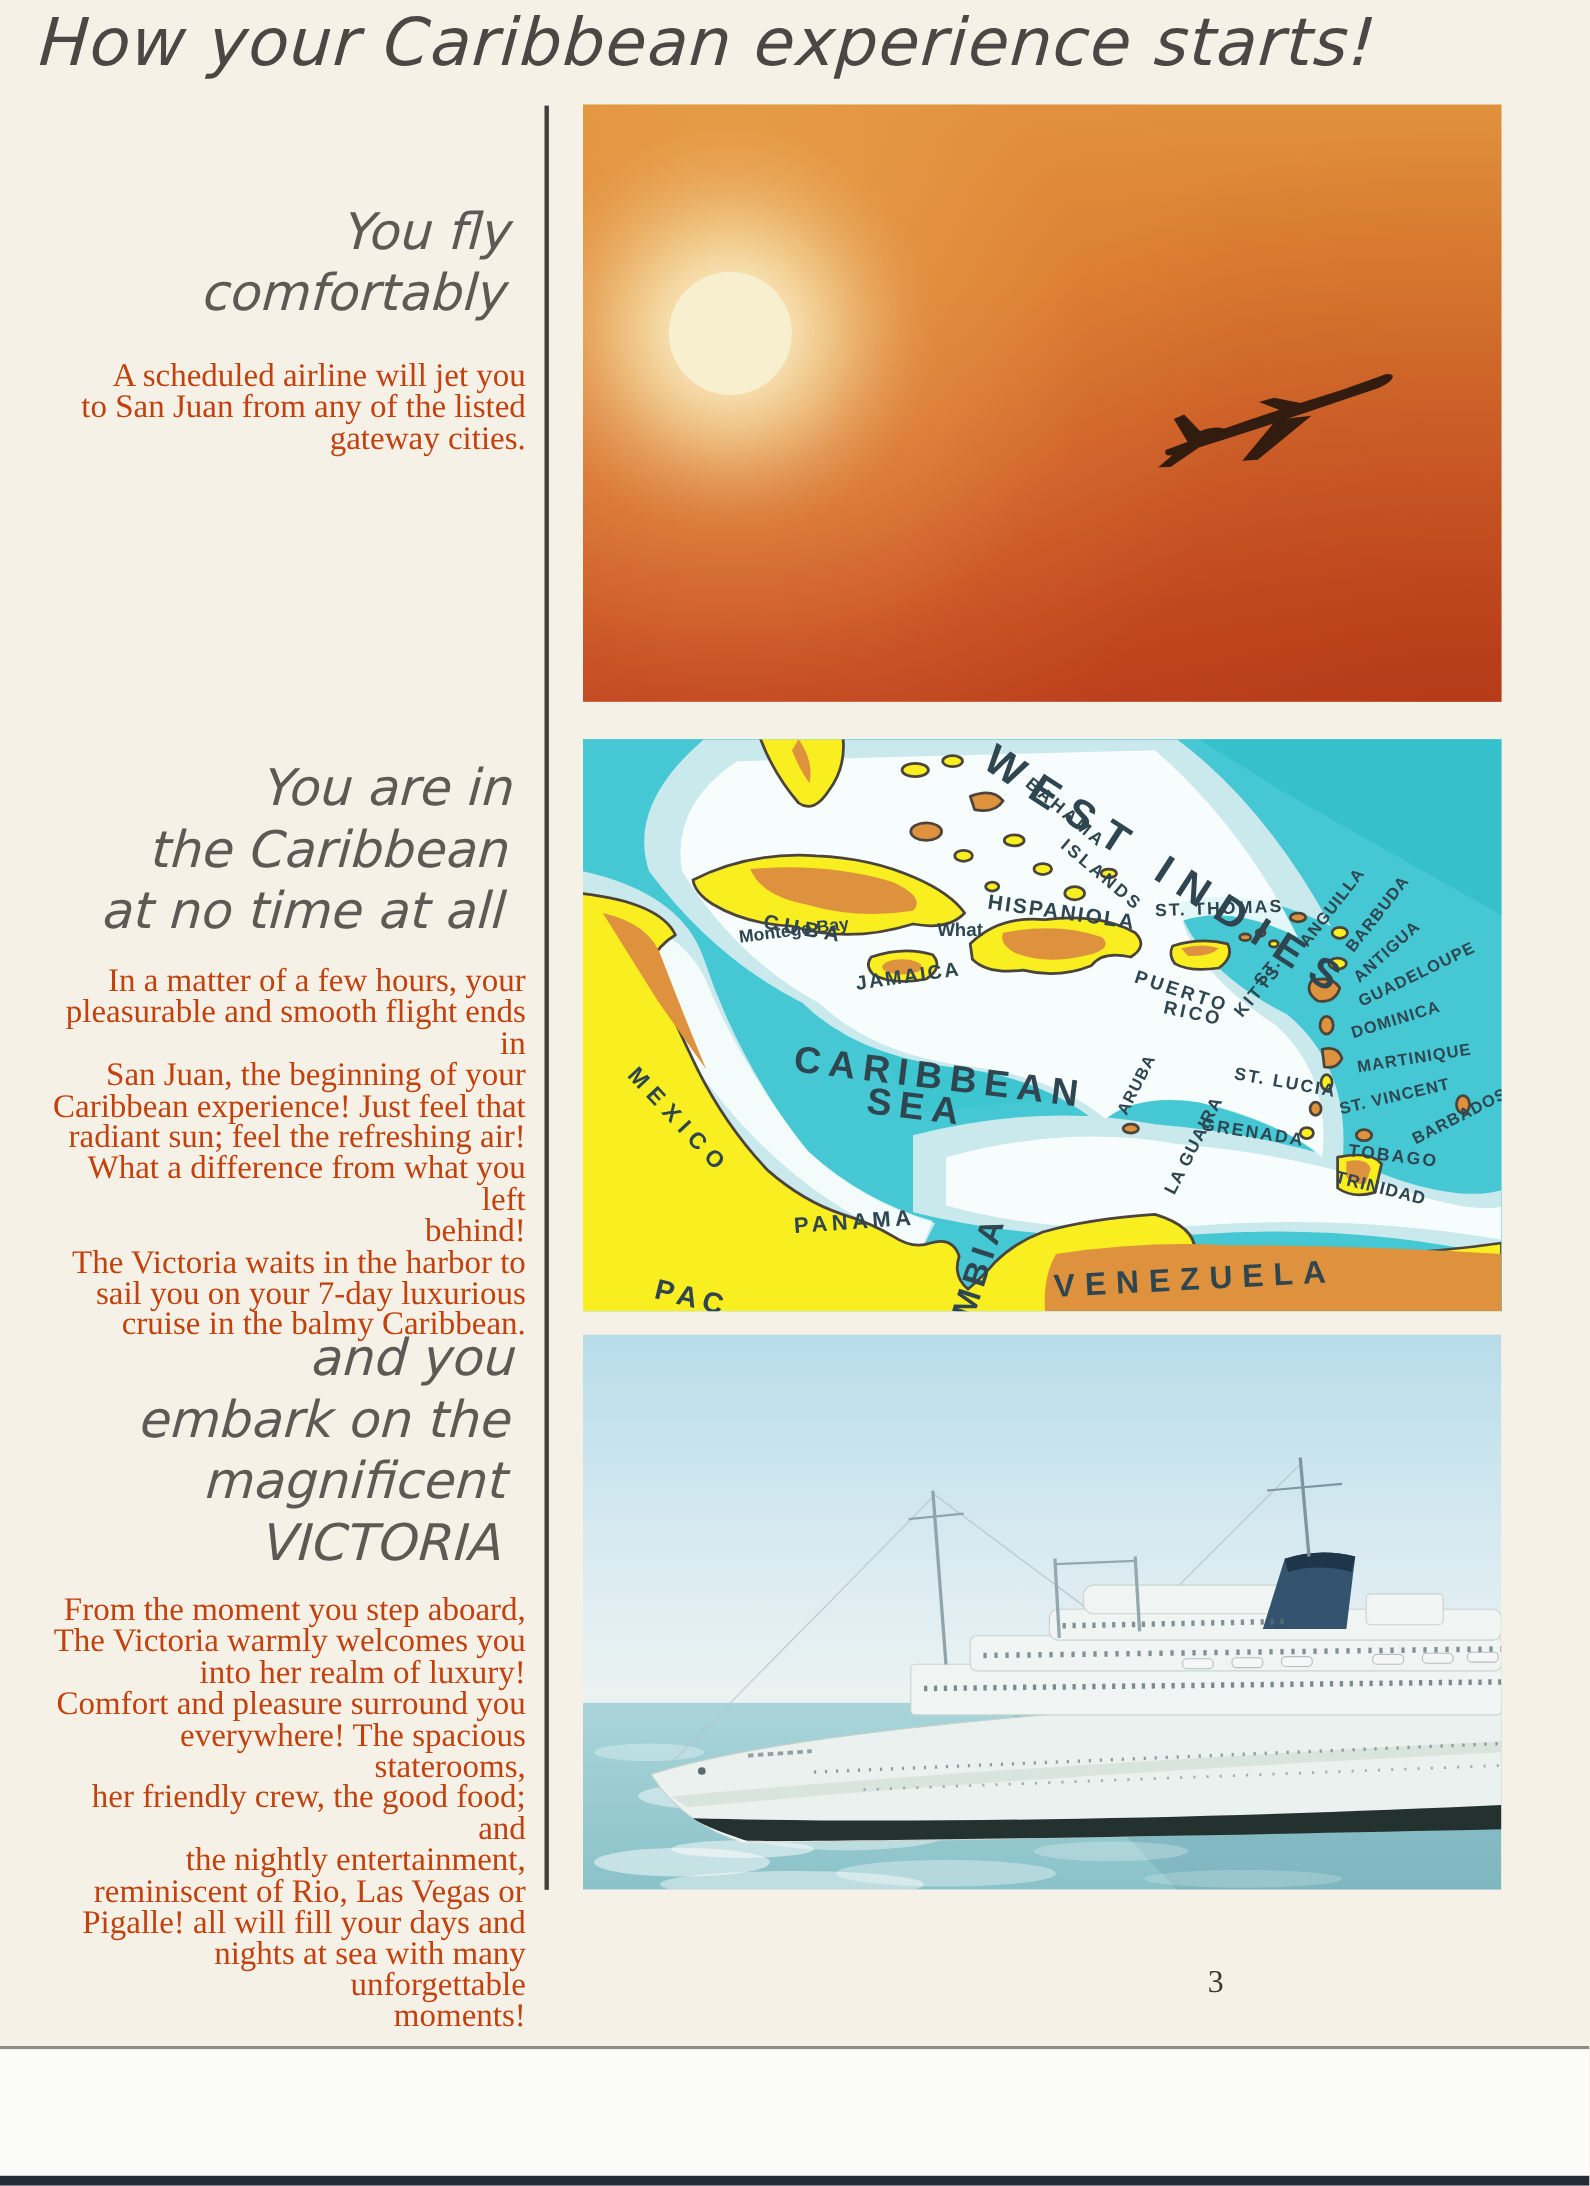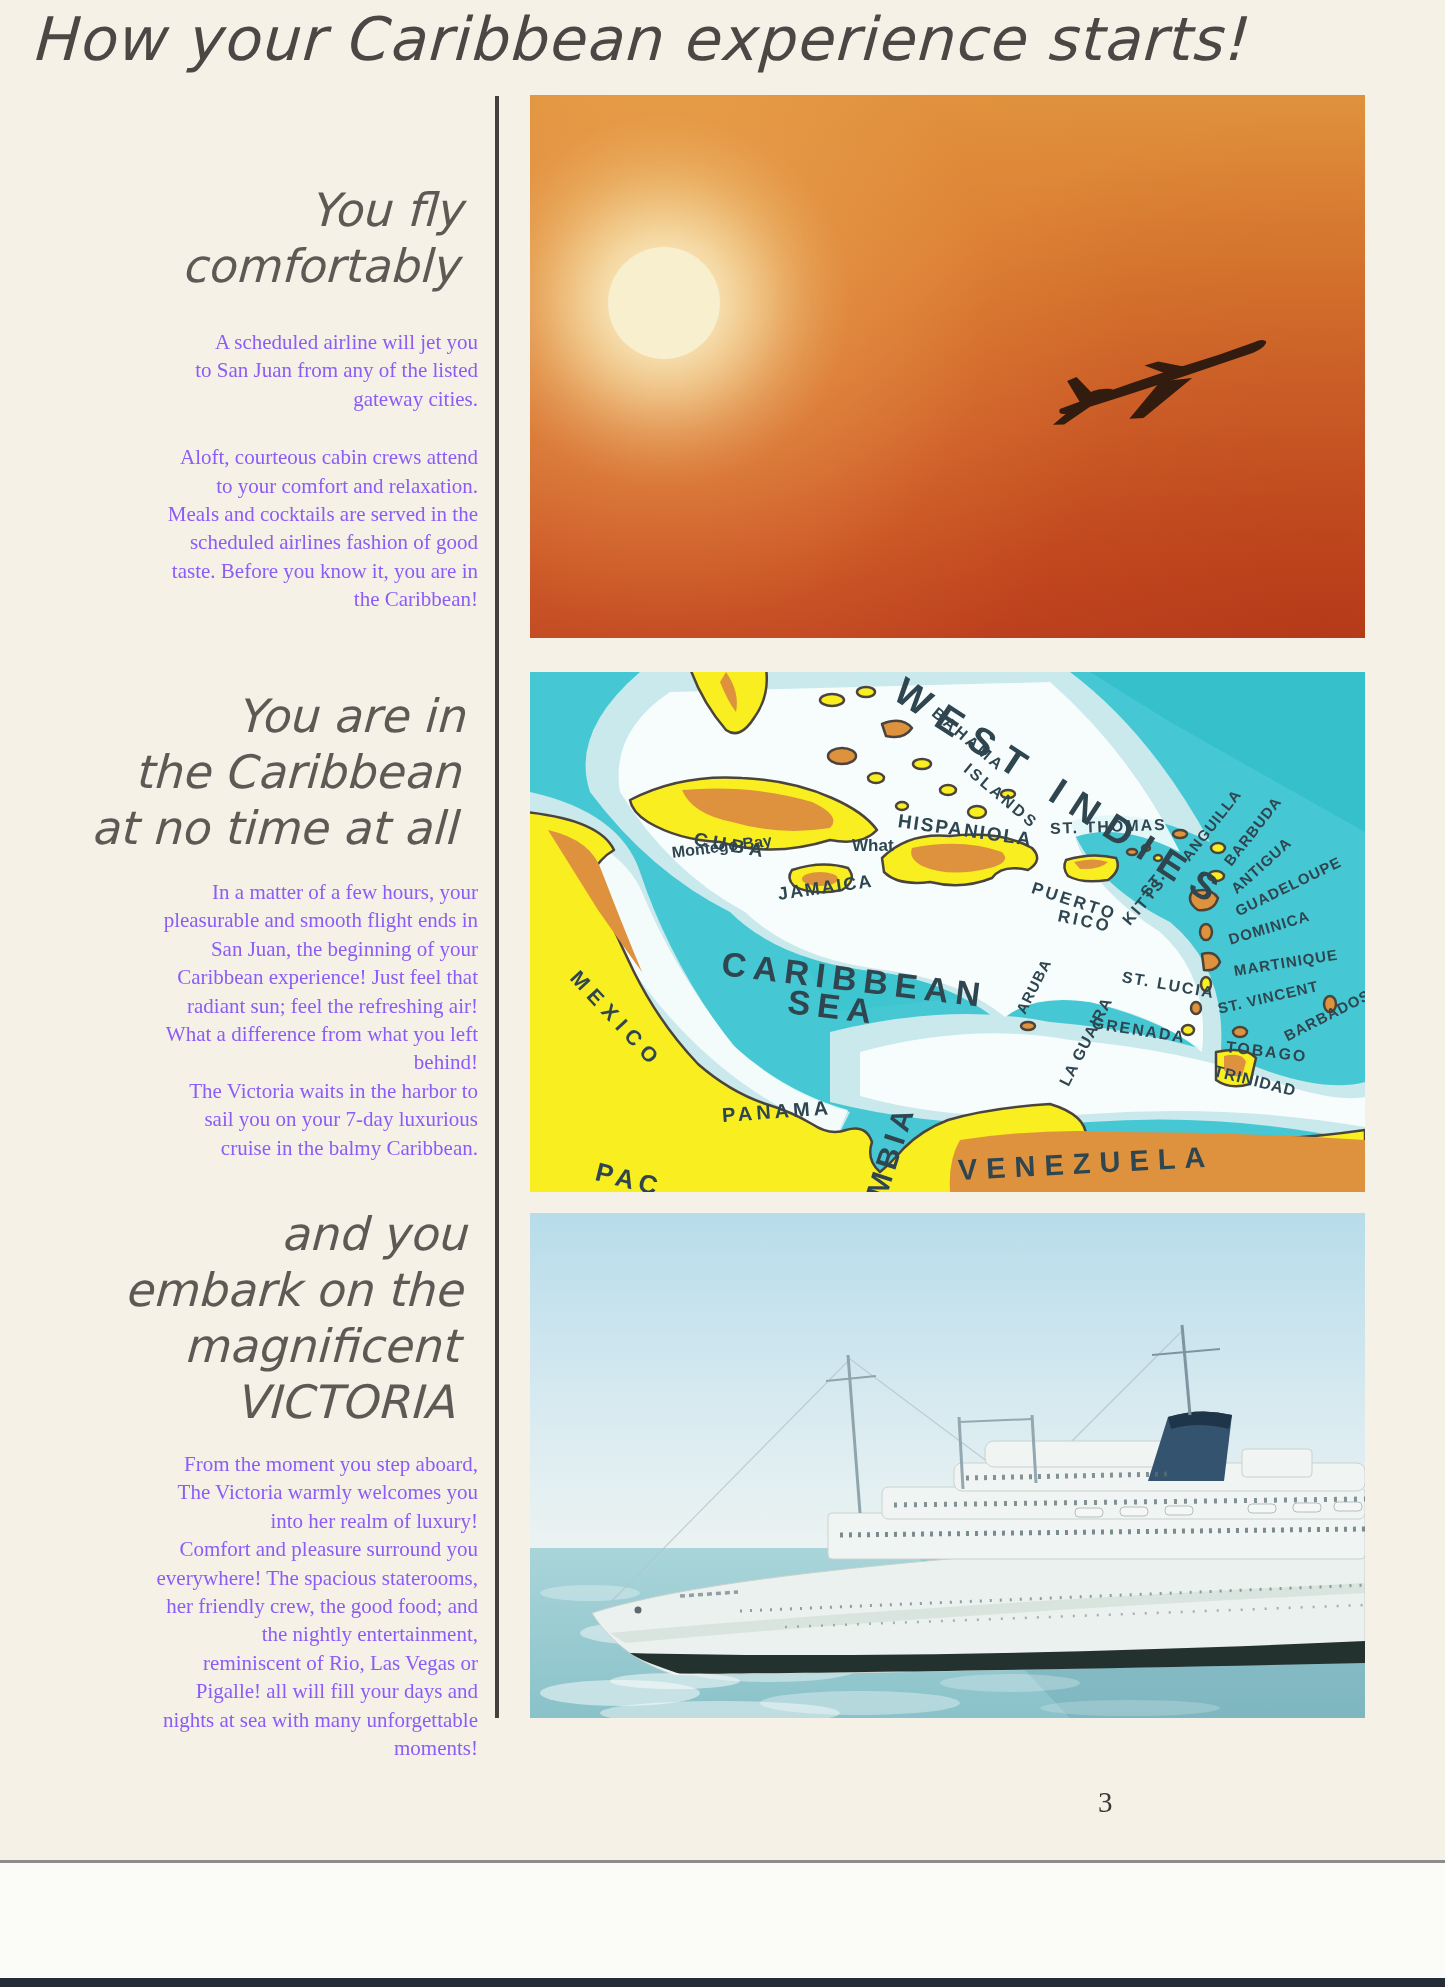--- a/index.html
+++ b/index.html
@@ -19,21 +19,21 @@
     background:#44413d;
   }
   .left-col{position:absolute;left:40px;top:0;width:438px;}
   .section{position:absolute;left:0;width:438px;text-align:right;}
   .script-heading{
     font-family:"DejaVu Sans", sans-serif;font-style:italic;
     font-size:46px;line-height:56px;color:#5f5955;
     padding-right:14px;white-space:pre-line;transform:skewX(-4deg);
   }
   .body-para{
-    font-size:21px;line-height:28.4px;color:#8b5cf6;
+    font-size:30px;line-height:28.4px;color:#c2410c;
     white-space:pre-line;margin:0;
   }
   .p-gap{margin-top:30px;}
   .first-para-gap{margin-top:34px;}
 
   
   .photo{position:absolute;left:530px;width:835px;overflow:hidden;}
   
   .sunset{
     top:95px;height:543px;
@@ -71,26 +71,20 @@
 
 <div class="divider"></div>
 
 <div class="left-col">
 
   <div class="section" style="top:182px;">
     <div class="script-heading">You fly comfortably</div>
     <p class="body-para first-para-gap">A scheduled airline will jet you
 to San Juan from any of the listed
 gateway cities.</p>
-    <p class="body-para p-gap">Aloft, courteous cabin crews attend
-to your comfort and relaxation.
-Meals and cocktails are served in the
-scheduled airlines fashion of good
-taste. Before you know it, you are in
-the Caribbean!</p>
   </div>
 
   <div class="section" style="top:688px;">
     <div class="script-heading">You are in
 the Caribbean
 at no time at all</div>
     <p class="body-para" style="margin-top:22px;">In a matter of a few hours, your
 pleasurable and smooth flight ends in
 San Juan, the beginning of your
 Caribbean experience! Just feel that

